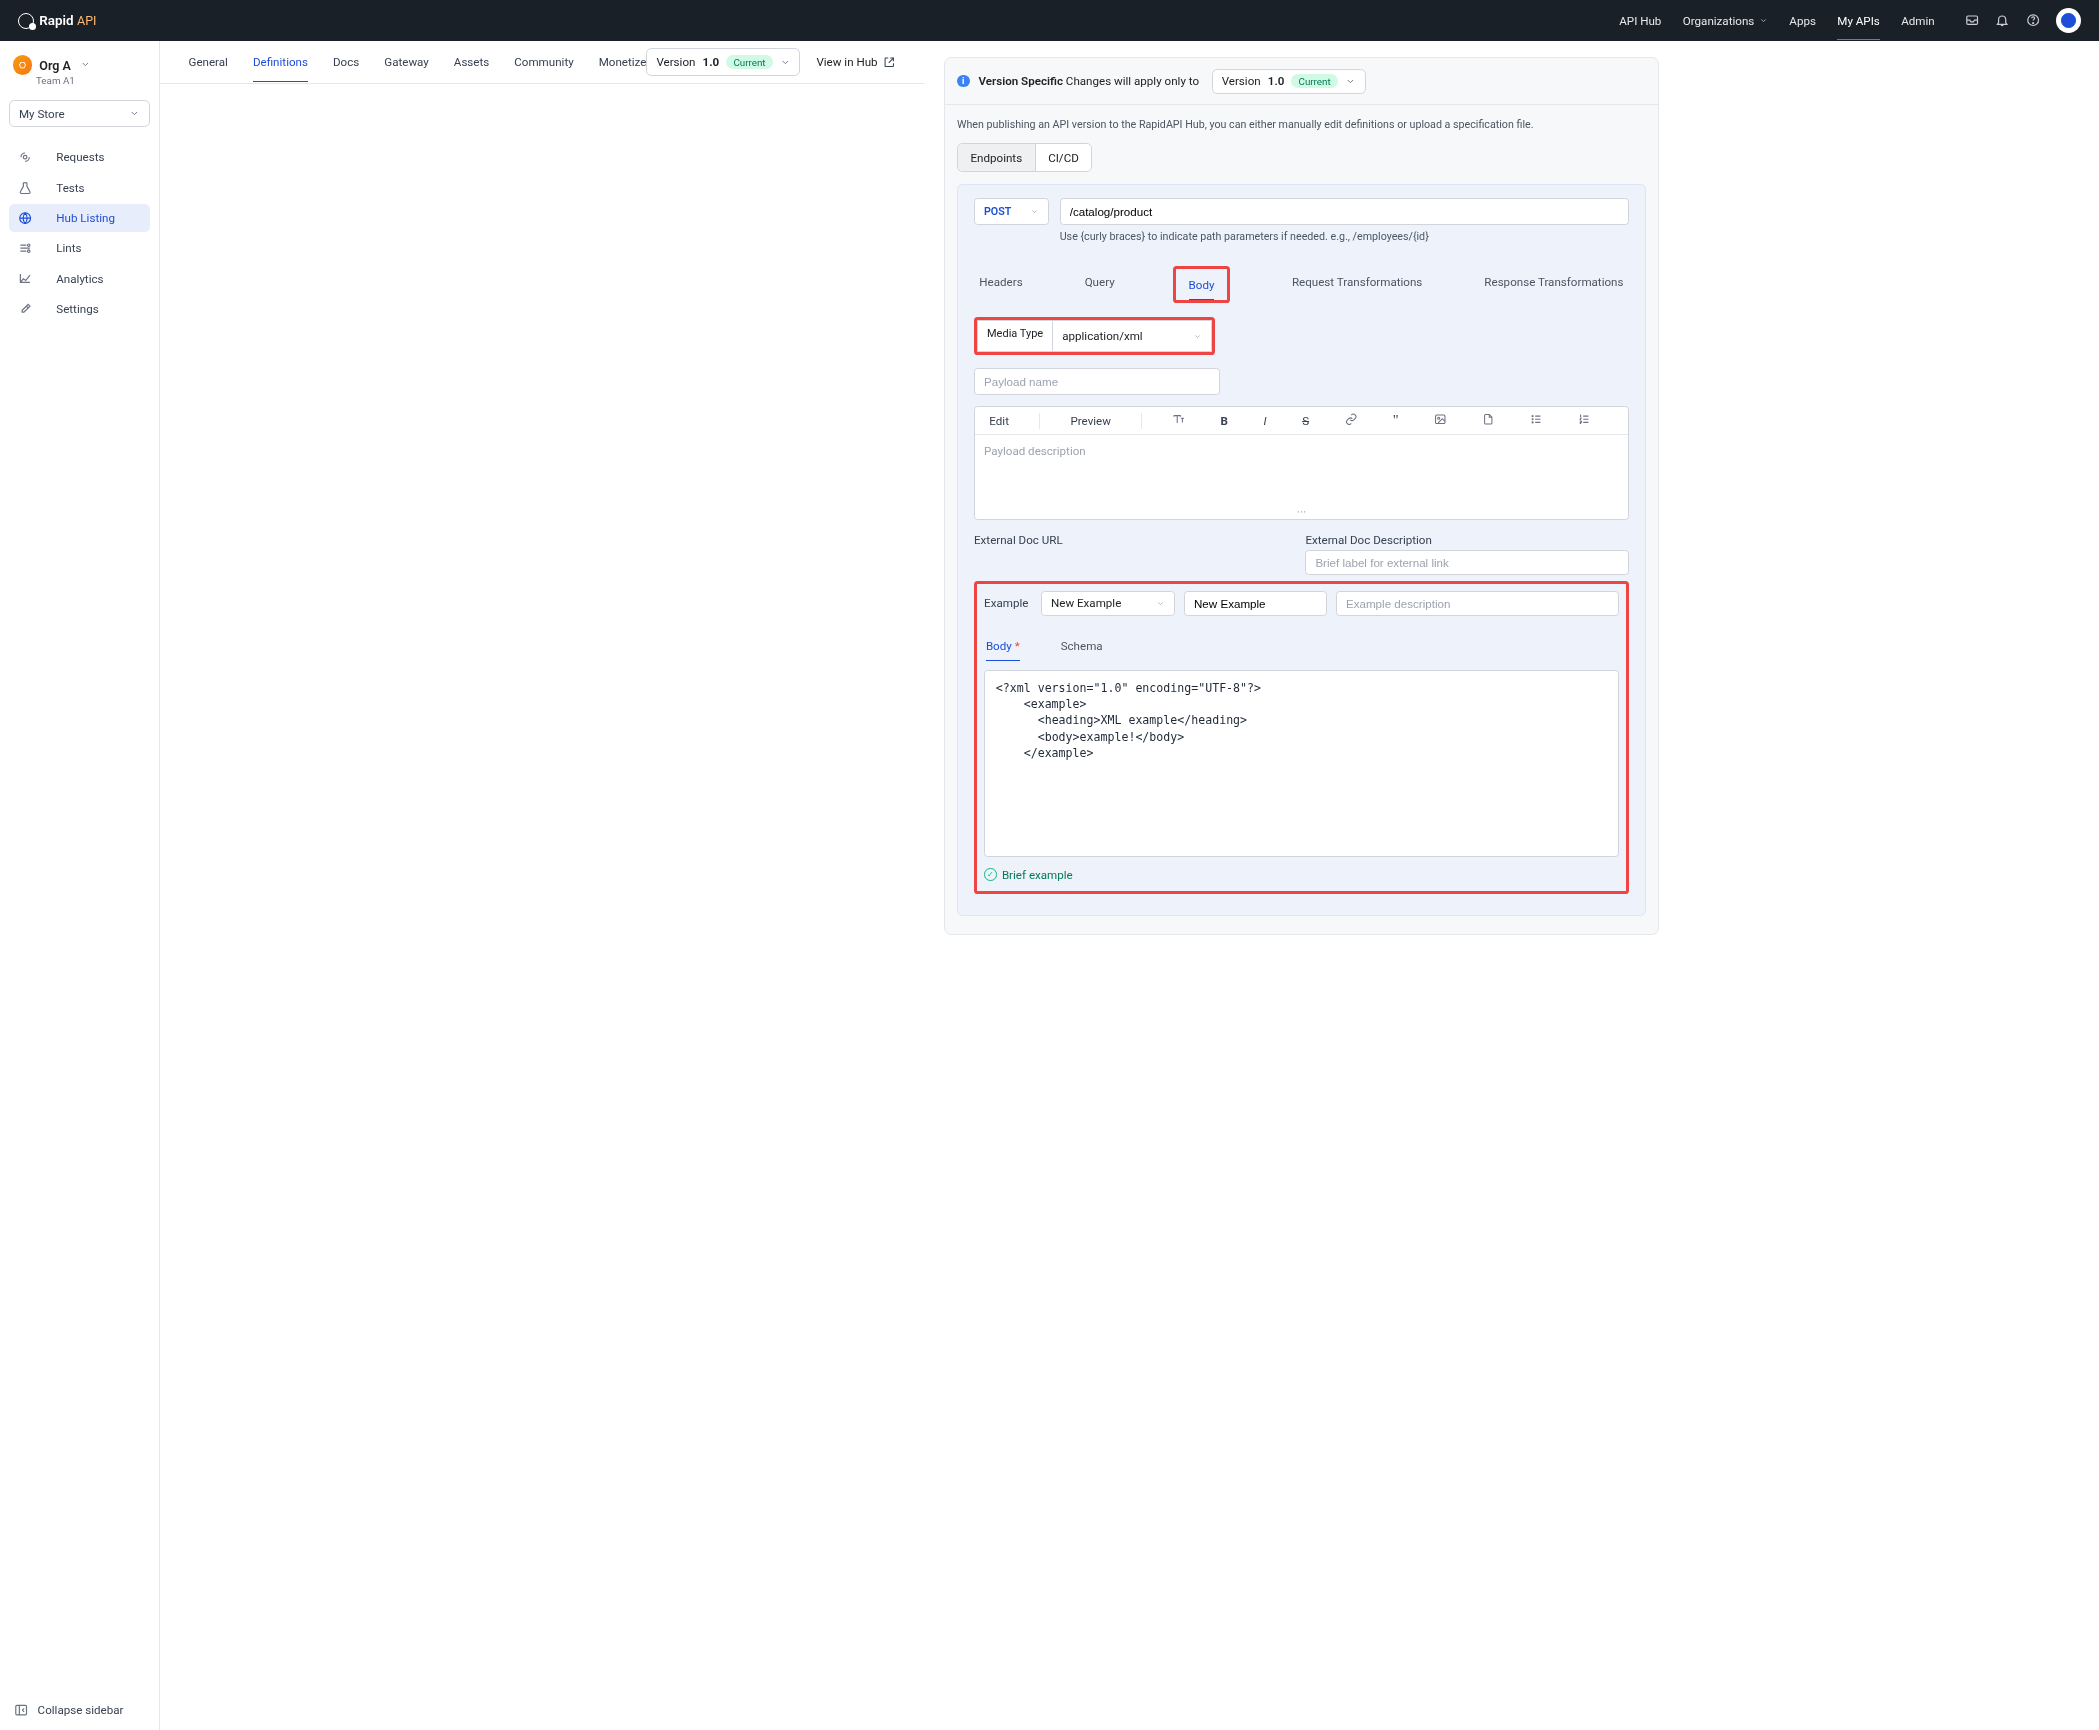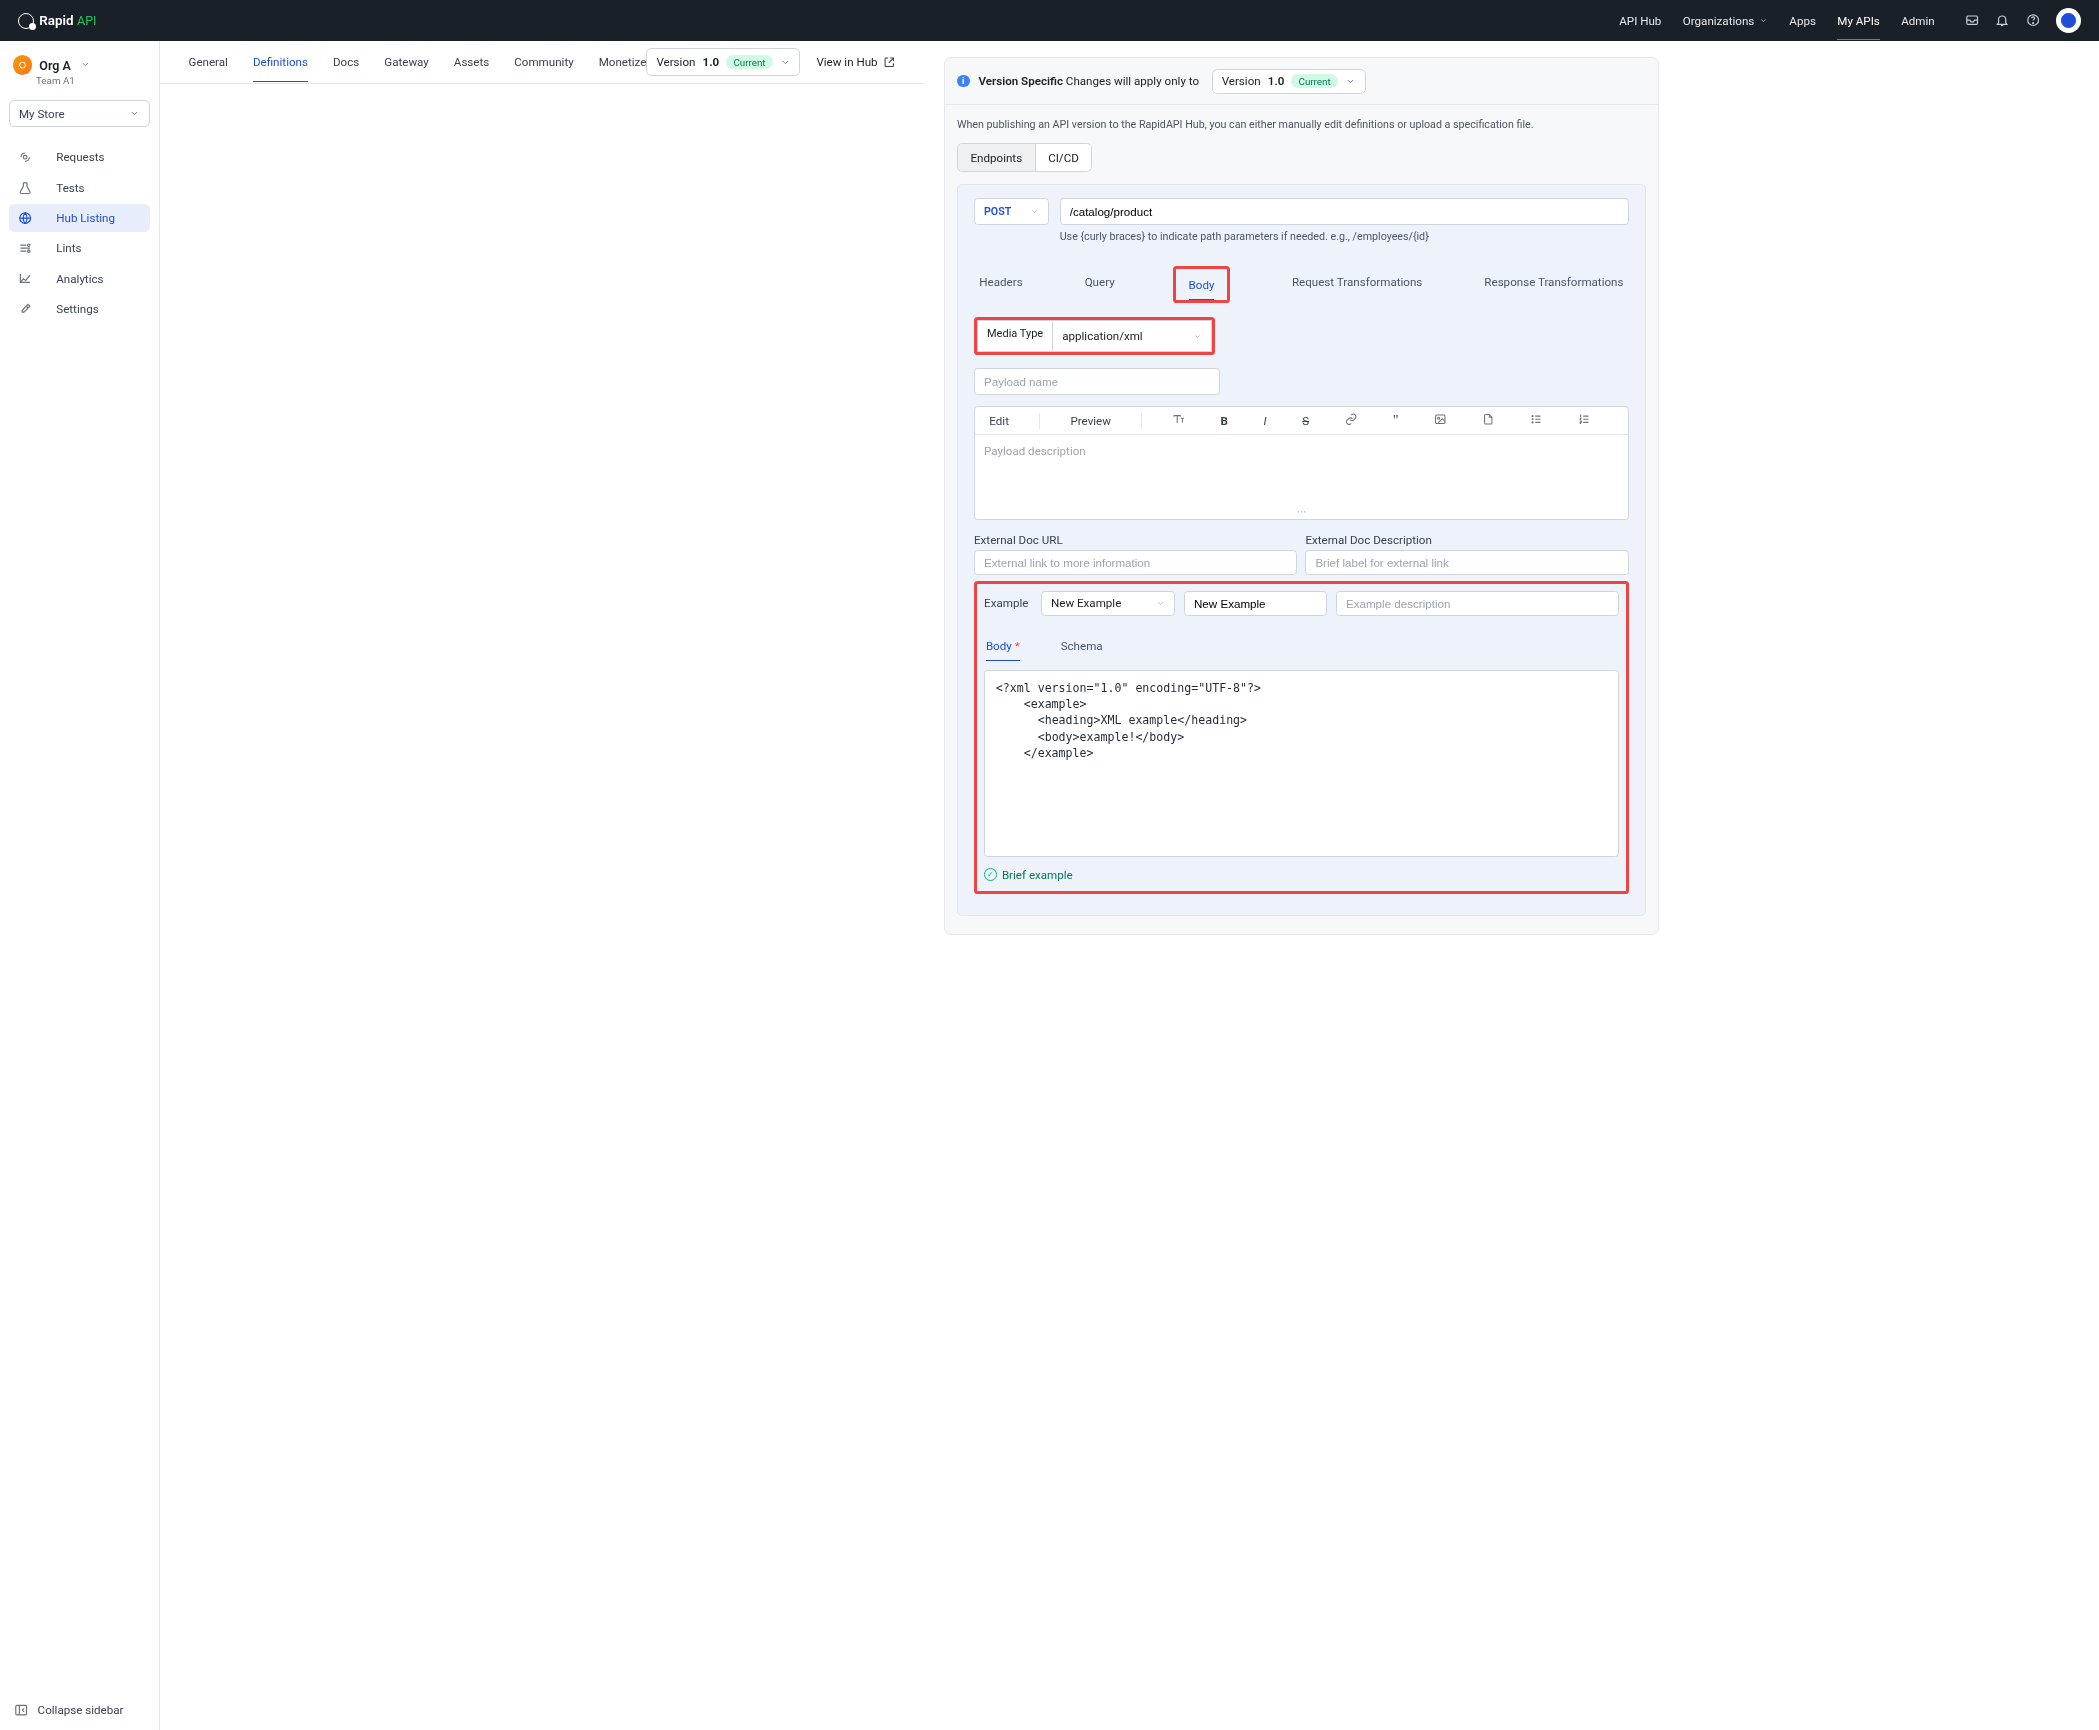--- a/index.html
+++ b/index.html
@@ -4,21 +4,21 @@
 <style>
   * { box-sizing: border-box; margin: 0; padding: 0; }
   html, body { height: 100%; font-family: -apple-system, BlinkMacSystemFont, "Segoe UI", Roboto, Helvetica, Arial, sans-serif; color:#202326; }
   body { background:#fff; }
 
   
   .topbar { background:#1a2028; height:41px; display:flex; align-items:center; padding:0 18px; justify-content:space-between; }
   .brand { display:flex; align-items:center; gap:5.3px; color:#fff; font-weight:600; font-size:13.4px; }
   .brand-mark { width:16px; height:16px; border:1.8px solid #fff; border-radius:50%; display:inline-flex; align-items:center; justify-content:center; position:relative; }
   .brand-mark::after{ content:''; position:absolute; right:-2.7px; bottom:-2.7px; width:7.1px; height:7.1px; background:#fff; border-radius:50%; }
-  .brand-api { color:#22c55e; font-weight:400; font-size:12.5px; margin-left:-1.8px; }
+  .brand-api { color:#fdba74; font-weight:400; font-size:12.5px; margin-left:-1.8px; }
   .topnav { display:flex; align-items:center; gap:21.4px; }
   .topnav a { color:#e6e9ec; text-decoration:none; font-size:11.6px; padding:12.5px 0; }
   .topnav a.active { color:#fff; border-bottom:1.8px solid #3b82f6; padding-bottom:10.7px; }
   .top-right-icons { display:flex; align-items:center; gap:16px; margin-left:9px; }
   .top-icon { width:14.3px; height:14.3px; display:inline-flex; align-items:center; justify-content:center; }
   .top-icon svg { stroke:#c8cdd3; }
   .avatar { width:25px; height:25px; border-radius:50%; background:#fff; display:flex; align-items:center; justify-content:center; }
   .avatar-inner { width:14.3px; height:14.3px; border-radius:50%; background:#1d4ed8; border:1.8px solid #1d4ed8; }
 
   
@@ -396,21 +396,20 @@
                       <path d="M4 4h1v4M4 10h2l-2 3h2M4 16h2a1 1 0 010 2H5a1 1 0 000 2h1"></path>
                     </svg></span>
               </div>
               <div class="editor-body">Payload description</div>
               <div class="resize-grip">⋯</div>
             </div>
 
             <div class="two-col">
               <div>
                 <label>External Doc URL</label>
-                <input placeholder="External link to more information" style="">
               </div>
               <div>
                 <label>External Doc Description</label>
                 <input placeholder="Brief label for external link" style="">
               </div>
             </div>
 
             <div class="example-highlight">
 
               <div class="example-row">

